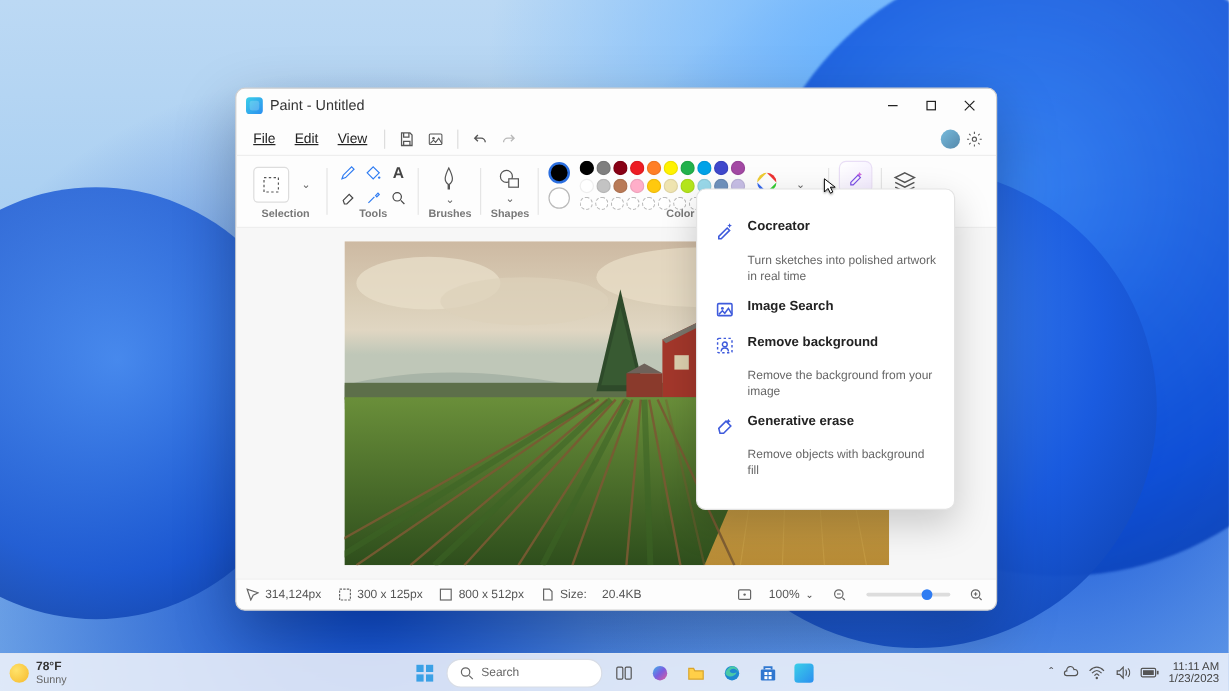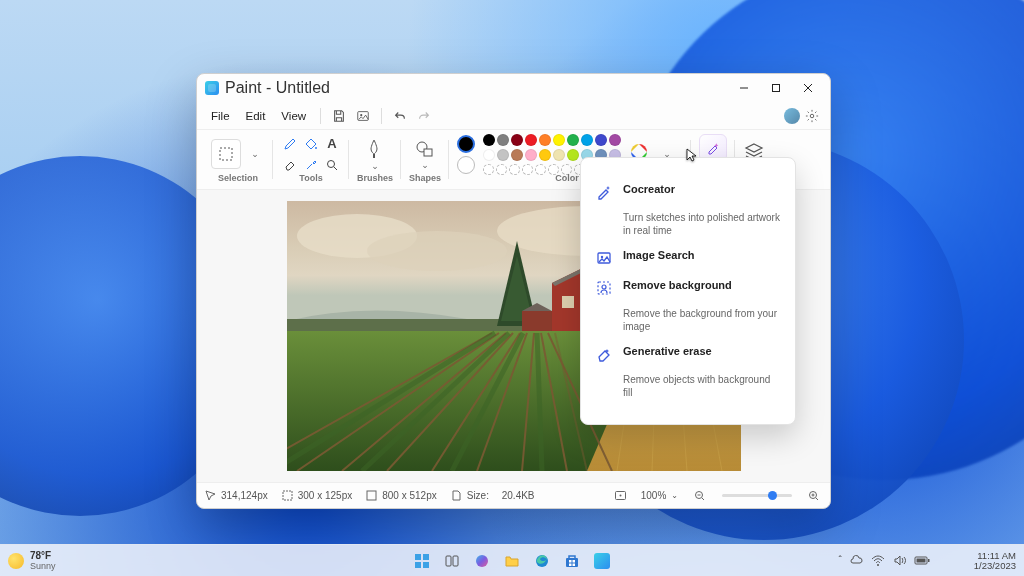--- a/index.html
+++ b/index.html
@@ -27,34 +27,34 @@
         opacity:0.8; }
 
   
   .window {
     position:absolute; left:196px; top:73px; width:635px; height:436px;
     background:#fdfdfd; border:1px solid #cfcfcf; border-radius:8px;
     box-shadow: 0 18px 50px rgba(0,0,0,0.25);
     display:flex; flex-direction:column;
   }
   .titlebar {
-    display:flex; align-items:center; height:28px; padding:0 6px; font-size:16px; color:#333;text-align:center;
+    display:flex; align-items:center; height:28px; padding:0 6px; font-size:12px; color:#333;text-align:center;
   }
   .titlebar .appicon { width:14px; height:14px; margin:0 6px 0 2px;
     background: linear-gradient(135deg,#3acfe8,#2b8ef0); border-radius:3px; position:relative; }
   .titlebar .appicon::after{content:"";position:absolute;inset:3px;border-radius:2px;background:#fff3;}
   .titlecaptions { margin-left:auto; display:flex; }
   .cap { width:32px; height:28px; display:flex; align-items:center; justify-content:center; color:#222;}
   .cap svg{width:10px;height:10px;}
 
   .menubar {
     display:flex; align-items:center; height:28px; padding:0 6px; font-size:11.5px; color:#222;
     border-bottom:1px solid #eee;
   }
-  .menubar .mitem { padding:3px 8px; border-radius:4px; }
+  .menubar .mitem { padding:3px 8px; border-radius:4px;text-decoration:underline; }
   .menubar .msep { width:1px; height:16px; background:#ddd; margin:0 6px; }
   .menubar .micon { width:24px; height:22px; display:flex; align-items:center; justify-content:center; border-radius:4px; color:#555;}
   .menubar .spacer{flex:1;}
   .avatar{width:16px;height:16px;border-radius:50%;background:linear-gradient(135deg,#7bd,#58a);}
 
   
   .ribbon {
     display:flex; align-items:stretch; height:60px; padding:4px 6px 0 6px; gap:0; border-bottom:1px solid #eee;
   }
   .group { display:flex; flex-direction:column; align-items:center; padding:0 8px; position:relative;}
@@ -109,21 +109,21 @@
   .taskbar{position:absolute;left:0;right:0;bottom:0;height:32px;
     background:rgba(243,246,252,0.85);backdrop-filter:blur(10px);
     border-top:1px solid #dfe6f2;display:flex;align-items:center;padding:0 8px;font-size:10px;color:#333;}
   .weather{display:flex;align-items:center;gap:6px;}
   .wicon{width:16px;height:16px;border-radius:50%;background:radial-gradient(circle at 35% 35%,#ffe36b,#f6b92a);}  
   .tbcenter{position:absolute;left:50%;transform:translateX(-50%);display:flex;align-items:center;gap:6px;}
   .tbicon{width:24px;height:24px;border-radius:4px;display:flex;align-items:center;justify-content:center;}
   .searchbox{display:flex;align-items:center;gap:6px;background:#fff;border:1px solid #d8dde6;border-radius:14px;height:24px;padding:0 10px;width:130px;color:#666;}
   .tray{margin-left:auto;display:flex;align-items:center;gap:8px;color:#444;}
   .tray .clk{text-align:right;line-height:1;}
-  .tray .clk div{font-size:9.5px;margin-left:36px;}
+  .tray .clk div{font-size:9.5px;}
 </style>
 </head>
 <body>
 
 <div class="wallpaper">
   <div class="petal p1"></div>
   <div class="petal p2"></div>
   <div class="petal p3"></div>
 </div>
 
@@ -543,20 +543,27 @@
   </div>
   <div class="tbcenter">
     <div class="tbicon">
         <svg width="16" height="16" viewBox="0 0 16 16">
           <rect x="1" y="1" width="6" height="6" fill="#3ba1e6"></rect>
           <rect x="9" y="1" width="6" height="6" fill="#3ba1e6"></rect>
           <rect x="1" y="9" width="6" height="6" fill="#3ba1e6"></rect>
           <rect x="9" y="9" width="6" height="6" fill="#3ba1e6"></rect>
         </svg>
       </div>
+    <div class="searchbox">
+      <svg width="12" height="12" viewBox="0 0 12 12">
+          <circle cx="5" cy="5" r="3.5" fill="none" stroke="#666"></circle>
+          <path d="M8 8l3 3" stroke="#666"></path>
+        </svg>
+      <span>Search</span>
+    </div>
     <div class="tbicon">
         <svg width="16" height="16" viewBox="0 0 16 16">
           <rect x="2" y="3" width="5" height="10" rx="1" fill="none" stroke="#555"></rect>
           <rect x="9" y="3" width="5" height="10" rx="1" fill="none" stroke="#555"></rect>
         </svg>
       </div>
     <div class="tbicon">
         <svg width="16" height="16" viewBox="0 0 16 16">
           <circle cx="8" cy="8" r="6" fill="url(#cp)"></circle>
           <defs>

